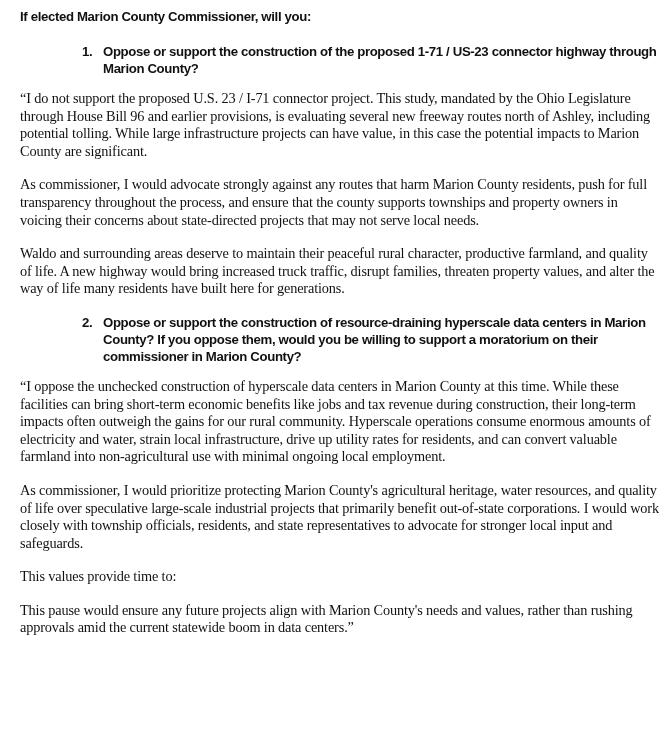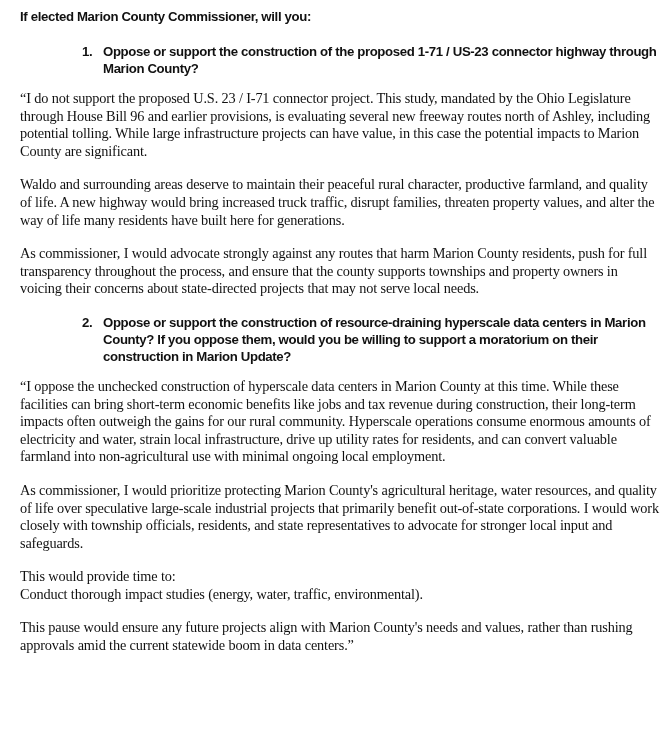--- a/index.html
+++ b/index.html
@@ -29,30 +29,29 @@
 
 <div class="page">
   <div class="heading">If elected Marion County Commissioner, will you:</div>
 
   <div class="question">
     <span class="num">1.</span>
     <span>Oppose or support the construction of the proposed 1-71 / US-23 connector highway through Marion County?</span>
   </div>
 
   <p class="para">“I do not support the proposed U.S. 23 / I-71 connector project. This study, mandated by the Ohio Legislature through House Bill 96 and earlier provisions, is evaluating several new freeway routes north of Ashley, including potential tolling. While large infrastructure projects can have value, in this case the potential impacts to Marion County are significant.</p>
+  <p class="para">As commissioner, I would advocate strongly against any routes that harm Marion County residents, push for full transparency throughout the process, and ensure that the county supports townships and property owners in voicing their concerns about state-directed projects that may not serve local needs.</p>
   <p class="para">Waldo and surrounding areas deserve to maintain their peaceful rural character, productive farmland, and quality of life. A new highway would bring increased truck traffic, disrupt families, threaten property values, and alter the way of life many residents have built here for generations.</p>
-  <p class="para">As commissioner, I would advocate strongly against any routes that harm Marion County residents, push for full transparency throughout the process, and ensure that the county supports townships and property owners in voicing their concerns about state-directed projects that may not serve local needs.</p>
 
   <div class="question">
     <span class="num">2.</span>
-    <span>Oppose or support the construction of resource-draining hyperscale data centers in Marion County? If you oppose them, would you be willing to support a moratorium on their construction in Marion Update?</span>
+    <span>Oppose or support the construction of resource-draining hyperscale data centers in Marion County? If you oppose them, would you be willing to support a moratorium on their commissioner in Marion County?</span>
   </div>
 
   <p class="para">“I oppose the unchecked construction of hyperscale data centers in Marion County at this time. While these facilities can bring short-term economic benefits like jobs and tax revenue during construction, their long-term impacts often outweigh the gains for our rural community. Hyperscale operations consume enormous amounts of electricity and water, strain local infrastructure, drive up utility rates for residents, and can convert valuable farmland into non-agricultural use with minimal ongoing local employment.</p>
   <p class="para">As commissioner, I would prioritize protecting Marion County's agricultural heritage, water resources, and quality of life over speculative large-scale industrial projects that primarily benefit out-of-state corporations. I would work closely with township officials, residents, and state representatives to advocate for stronger local input and safeguards.</p>
 
   <p class="para">
-    <span class="line">This would provide time to:</span>
-    <span class="line">Conduct thorough impact studies (energy, water, traffic, environmental).</span>
+    <span class="line">This values provide time to:</span>
   </p>
 
   <p class="para">This pause would ensure any future projects align with Marion County's needs and values, rather than rushing approvals amid the current statewide boom in data centers.”</p>
 </div>
 
 </body></html>

